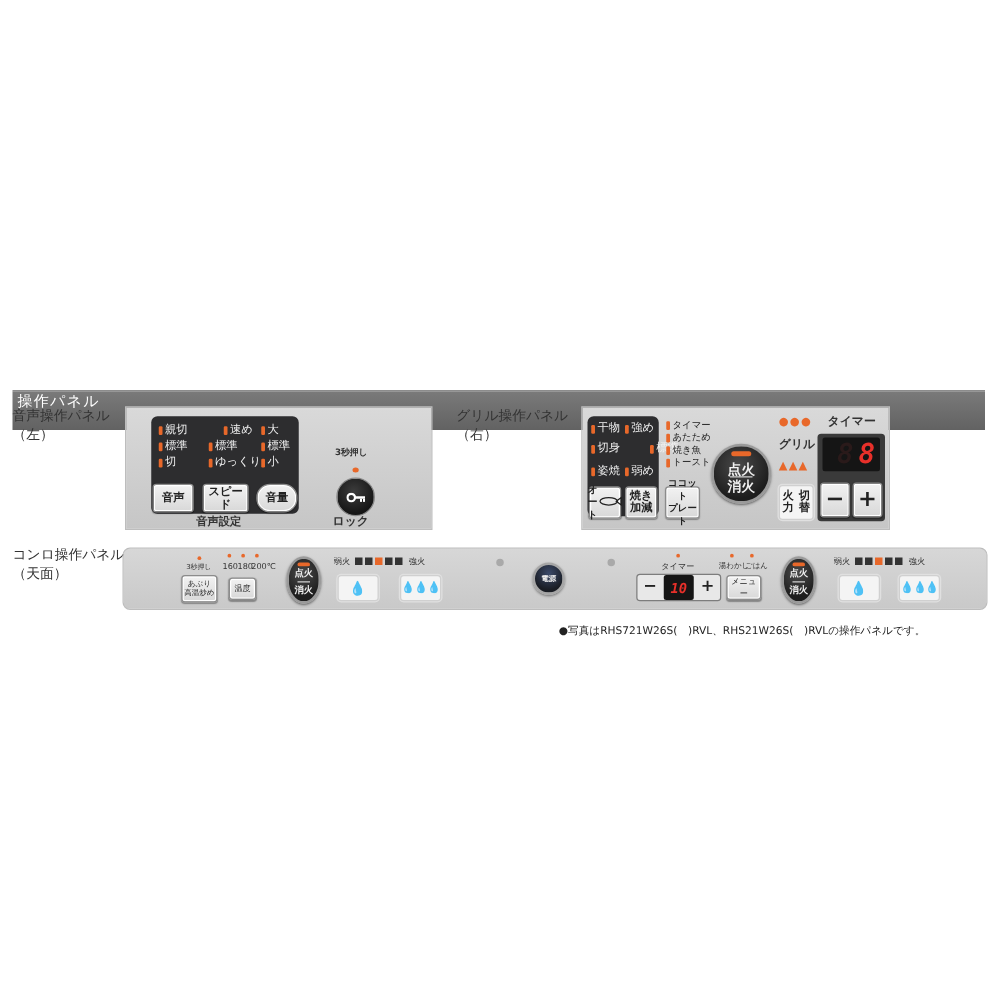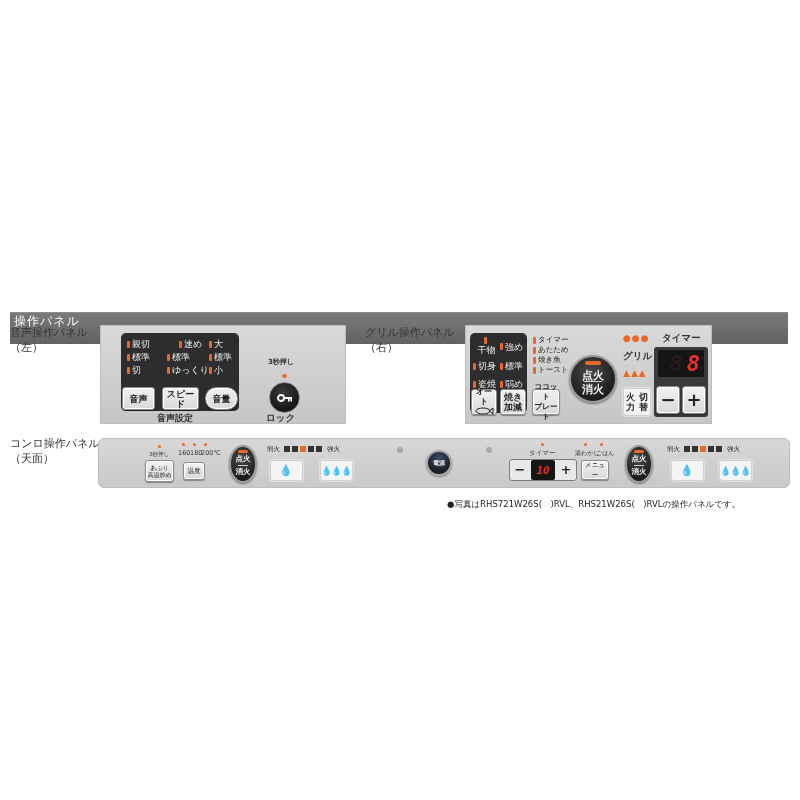--- a/index.html
+++ b/index.html
@@ -184,30 +184,30 @@
 
 <div class="abs side-label" style="left:365px; top:325px;">
   <div>グリル操作パネル</div>
   <div>（右）</div>
 </div>
 
 <div class="abs panel" style="left:465px; top:325px; width:247px; height:99px;">
   <div class="abs dark-block" style="left:4px; top:7px; width:57px; height:80px;">
     <div class="abs" style="left:3px; top:4px;">
       <div class="ind-row">
-        <div class="ind" style="width:27px;flex-direction:column;">
+        <div class="ind" style="width:27px;">
             <span class="led"></span>
             <span>干物</span>
           </div>
         <div class="ind" style="width:27px;">
             <span class="led"></span>
             <span>強め</span>
           </div>
       </div>
-      <div class="ind-row" style="margin-top:4px;">
+      <div class="ind-row" style="margin-top:4px;gap:20px;">
         <div class="ind" style="width:27px;">
             <span class="led"></span>
             <span>切身</span>
           </div>
         <div class="ind" style="width:27px;">
             <span class="led"></span>
             <span>標準</span>
           </div>
       </div>
       <div class="ind-row" style="margin-top:6px;">
@@ -216,21 +216,21 @@
             <span>姿焼</span>
           </div>
         <div class="ind" style="width:27px;">
             <span class="led"></span>
             <span>弱め</span>
           </div>
       </div>
     </div>
   </div>
 
-  <div class="key" style="left:5px; top:63px; width:26px; height:26px; flex-direction:column;">
+  <div class="key" style="left:5px; top:63px; width:26px; height:26px; ">
     <span style="font-size:8px;">オート</span>
     <span>
       <svg width="20" height="8" viewBox="0 0 20 8">
           <ellipse cx="9" cy="4" rx="7" ry="3" fill="none" stroke="#222" stroke-width="1"></ellipse>
           <path d="M15 4 L19 1 L19 7 Z" fill="none" stroke="#222" stroke-width="1"></path>
         </svg>
     </span>
   </div>
   <div class="key" style="left:34px; top:63px; width:26px; height:26px; flex-direction:column;">
     <span>焼き</span>

